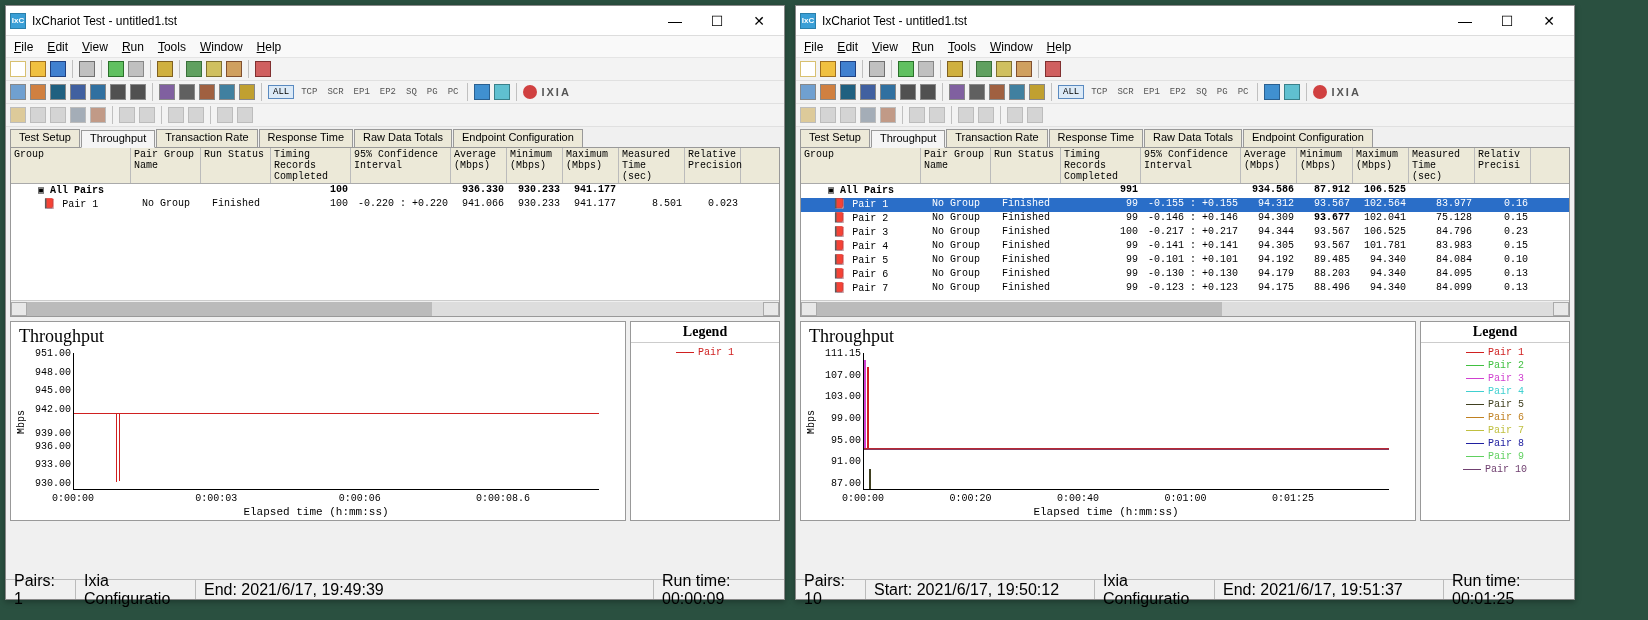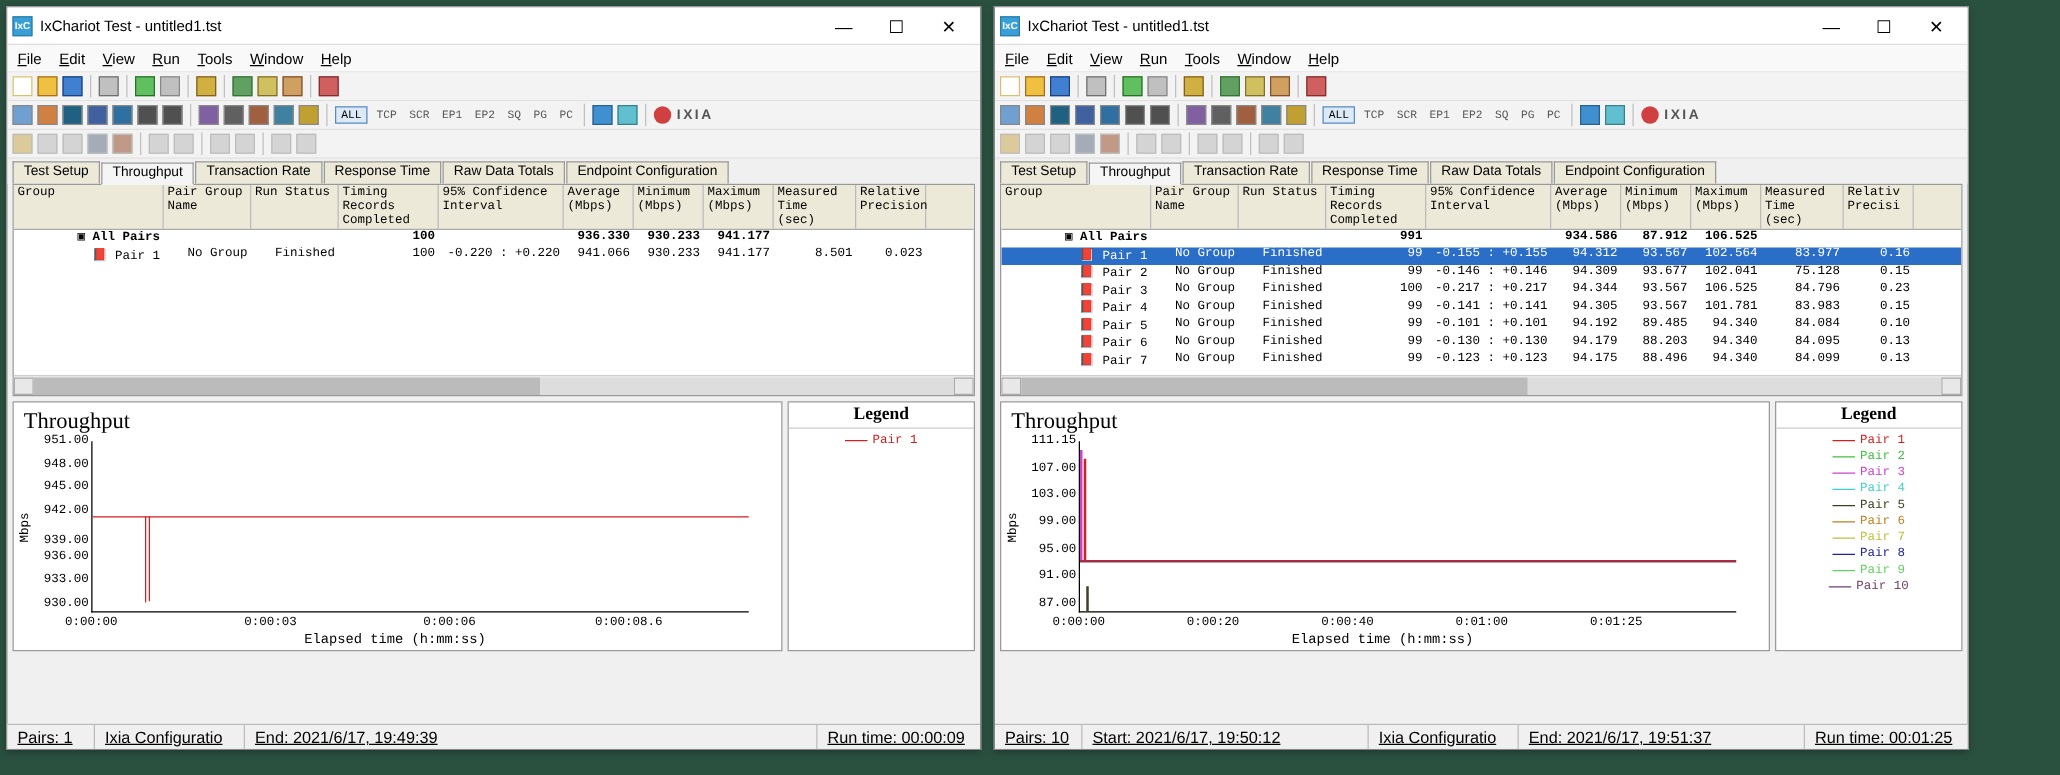--- a/index.html
+++ b/index.html
@@ -110,21 +110,21 @@
     padding:1px 3px;
     line-height:11px;
     text-align:left;
     white-space: pre-line;
   }
   .tbody { flex:1; overflow:hidden; font-family:"Courier New",monospace; font-size:10px; }
   .trow { display:flex; height:14px; }
   .trow.summary { font-weight:bold; }
   .trow.sel { background:#2a6ec8; color:#fff; }
   .td { padding:0 3px; overflow:hidden; white-space:nowrap; text-align:right; }
-  .td.left{text-align:right;}
+  .td.left{text-align:center;}
   .hscroll {
     height:16px; background:#efefef; border-top:1px solid #ccc;
     display:flex; align-items:center;
   }
   .hscroll .btn{width:16px;height:14px;border:1px solid #aaa;background:#e8e8e8;}
   .hscroll .track{flex:1;height:14px;background:#ddd;position:relative;}
   .hscroll .thumb{position:absolute;left:0;top:0;height:100%;width:55%;background:#bbb;}
   .chart-area {
     display:flex; margin:4px; gap:4px; flex:1;
   }
@@ -146,21 +146,21 @@
   .legend-panel{
     width:150px; border:1px solid #999; background:#fff; height:200px;
     display:flex; flex-direction:column;
   }
   .legend-title{font-weight:bold; font-family:Georgia,serif; font-size:14px; text-align:center; border-bottom:1px solid #ccc; padding:2px;}
   .legend-body{padding:3px 6px; font-family:"Courier New",monospace; font-size:10px;}
   .legend-item{display:flex; align-items:center; gap:4px; height:13px;justify-content:center;}
   .swatch{width:18px;height:1px;}
   .statusbar{
     height:20px; border-top:1px solid #bbb; background:#f0f0f0;
-    display:flex; align-items:center; font-size:13px;text-decoration:underline;
+    display:flex; align-items:center; font-size:16px;
   }
   .sbcell{border-right:1px solid #bbb; padding:0 8px; height:100%; display:flex; align-items:center;}
 </style>
 </head>
 <body>
 
 <div class="window">
     <div class="titlebar">
       <div class="app-icon">IxC</div>
       <div class="title">IxChariot Test - untitled1.tst</div>
@@ -486,21 +486,21 @@
           <div class="td" style="width:66px;">83.977</div>
           <div class="td" style="width:56px;">0.16</div>
         </div>
         <div class="trow">
           <div class="td left" style="width:120px;">  📕  Pair 2</div>
           <div class="td left" style="width:70px;">No Group</div>
           <div class="td left" style="width:70px;">Finished</div>
           <div class="td" style="width:80px;">99</div>
           <div class="td" style="width:100px;">-0.146 : +0.146</div>
           <div class="td" style="width:56px;">94.309</div>
-          <div class="td" style="width:56px;">93.677</div>
+          <div class="td" style="width:56px;font-weight:bold;">93.677</div>
           <div class="td" style="width:56px;">102.041</div>
           <div class="td" style="width:66px;">75.128</div>
           <div class="td" style="width:56px;">0.15</div>
         </div>
         <div class="trow">
           <div class="td left" style="width:120px;">  📕  Pair 3</div>
           <div class="td left" style="width:70px;">No Group</div>
           <div class="td left" style="width:70px;">Finished</div>
           <div class="td" style="width:80px;">100</div>
           <div class="td" style="width:100px;">-0.217 : +0.217</div>

